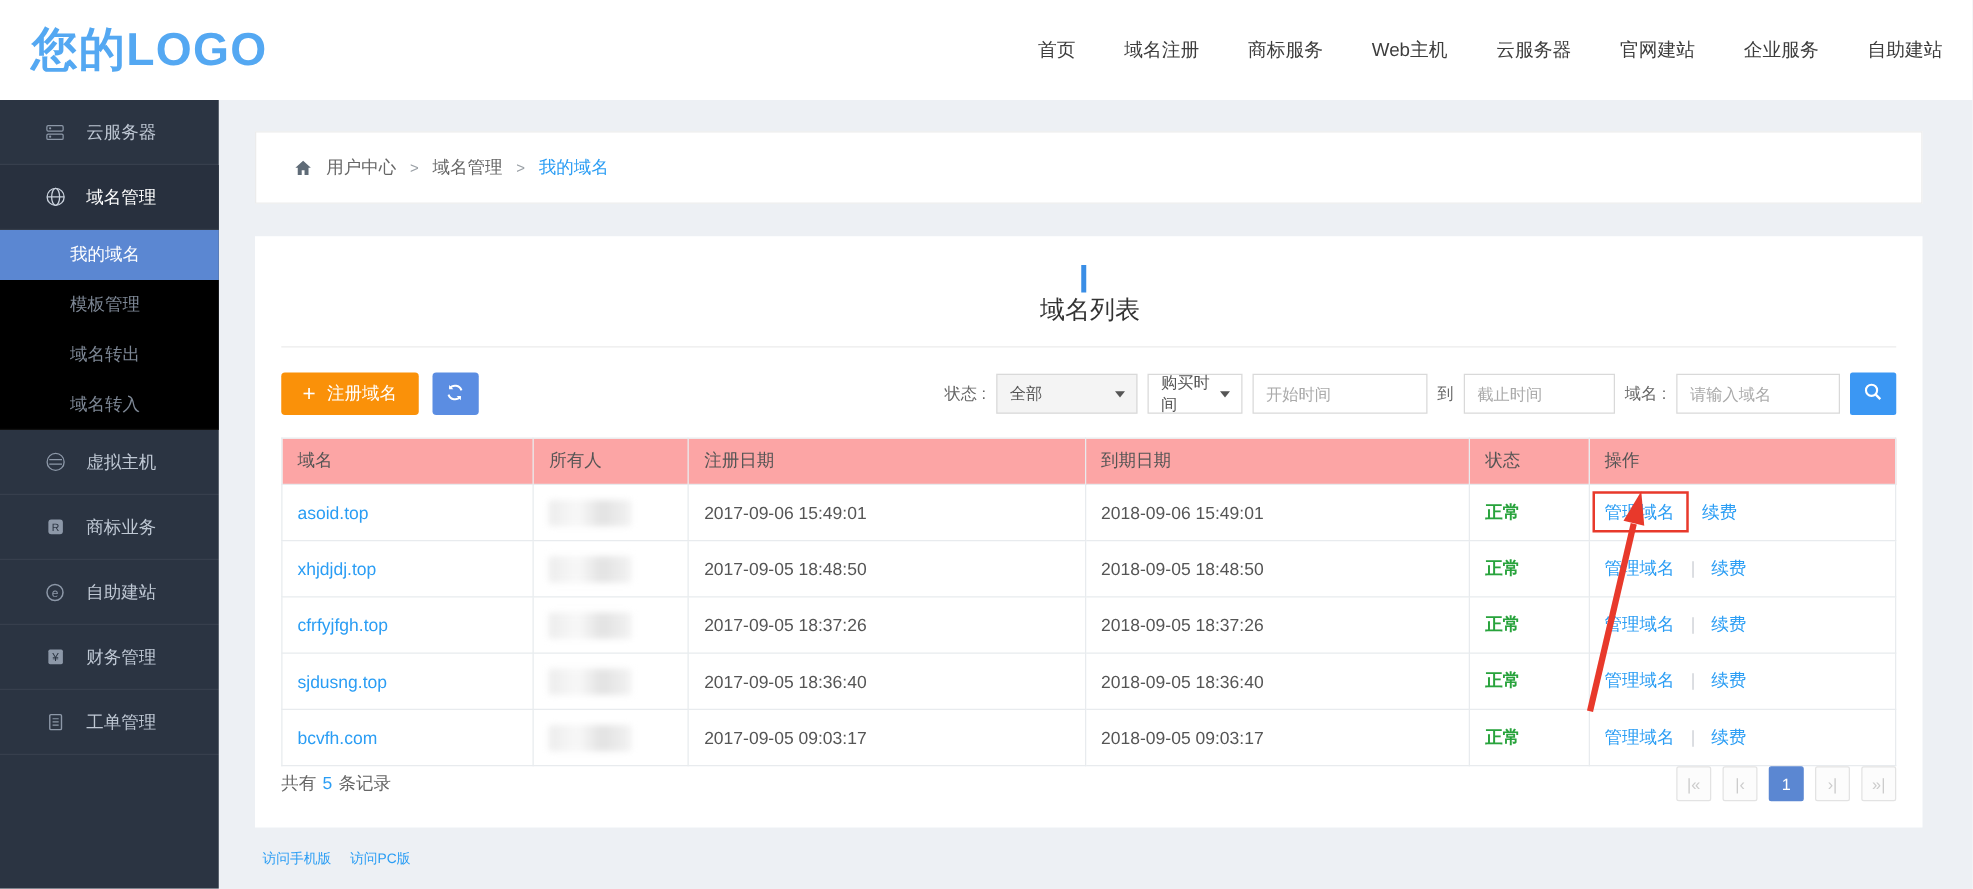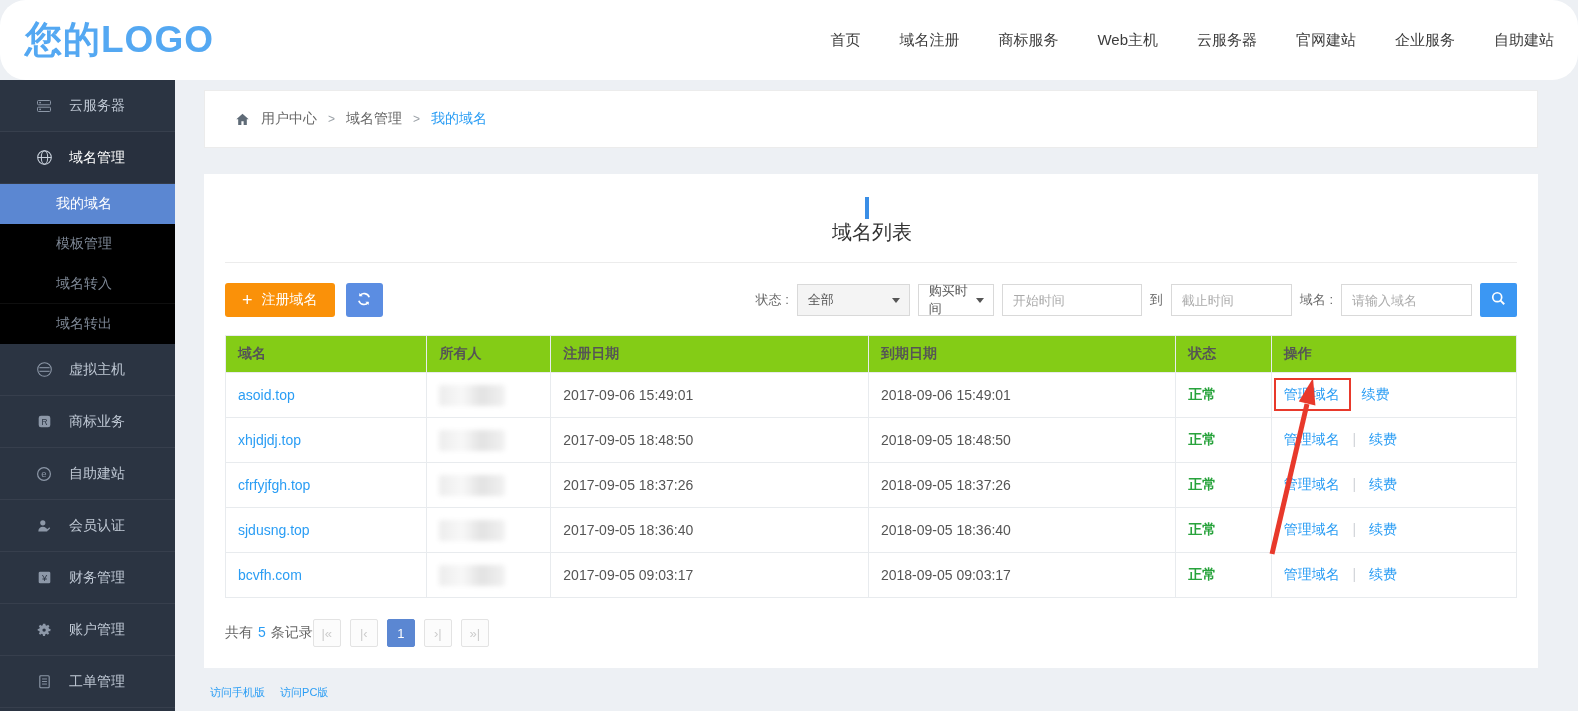--- a/index.html
+++ b/index.html
@@ -2,39 +2,39 @@
 <html><head>
 <meta charset="utf-8">
 <style>
   * { margin:0; padding:0; box-sizing:border-box; }
   html,body { width:1578px; height:711px; overflow:hidden;
     font-family:"Liberation Sans","DejaVu Sans",sans-serif; background:#edf0f4; color:#333; }
   a { text-decoration:none; cursor:pointer; }
 
   
   .top-header { height:80px; background:#fff; display:flex; align-items:center;
-    justify-content:space-between; padding:0 24px 0 25px;border-radius:26px; }
+    justify-content:space-between; padding:0 24px 0 25px; }
   .logo { font-size:37px; font-weight:bold; color:#54a8f2; letter-spacing:1px; }
   .top-nav { display:flex; align-items:flex-start; gap:39px; font-size:15px; color:#3d3d3d; }
   .top-nav a { color:#3d3d3d; }
 
   
   .layout { display:flex; height:631px; }
   .sidebar { width:175px; background:#2b3442; flex:0 0 175px; }
   .side-item { height:52px; display:flex; align-items:center; gap:16px; padding-left:35px;
     font-size:14px; color:#bfc8d4; border-bottom:1px solid rgba(255,255,255,0.06); cursor:pointer; }
   .side-item .ficon { width:18px; display:flex; justify-content:center; color:#8d98a8; }
   .side-item.section-open { background:#28303e; color:#fff; }
   .side-item.section-open .ficon { color:#c9d1dc; }
   .side-sub { height:40px; display:flex; align-items:center; padding-left:56px;
     font-size:14px; color:#7e8896; cursor:pointer; background:#000000; }
   .side-sub.active { background:#5b87d2; color:#fff; }
   .side-sub.last { border-bottom:1px solid rgba(255,255,255,0.06); }
 
-  .content { flex:1; padding:10px 40px 0 29px; }
+  .content { flex:1; padding:25px 40px 0 29px; }
 
   
   .breadcrumb { height:58px; background:#fff; border:1px solid #ececec; display:flex;
     align-items:center; gap:11px; padding:0 30px; font-size:14px; color:#666; }
   .breadcrumb .sep { color:#9aa0a6; font-size:12px; }
   .breadcrumb .current { color:#2a9df4; }
   .home-ico { display:flex; color:#5f6b77; }
 
   
   .panel { margin-top:26px; background:#fff; padding:21px; min-height:466px; position:relative; }
@@ -62,34 +62,34 @@
   .txt::placeholder { color:#aaa; }
   .txt.start { width:140px; }
   .txt.end { width:121px; }
   .txt.dom { width:131px; }
   .btn-search { width:37px; height:34px; background:#3b97f3; border:none; border-radius:2px;
     display:flex; align-items:center; justify-content:center; cursor:pointer; }
 
   
   table { width:100%; border-collapse:collapse; margin-top:18px; font-size:14px; color:#555; }
   th,td { border:1px solid #e8ebee; text-align:left; padding:0 12px; }
-  th { background:#84cc16; height:37px; font-weight:bold; color:#555; }
+  th { background:#fca5a5; height:37px; font-weight:normal; color:#555; }
   td { height:45px; }
   td a.dlink { color:#2a9df4; }
   .owner-blur { width:66px; height:21px; border-radius:2px; filter:blur(2.5px);
     background:linear-gradient(90deg,#ececec,#f8f8f8 35%,#e2e2e2 65%,#f2f2f2); }
   .status-ok { color:#28a33c;font-weight:bold; }
   .act a { color:#2a9df4; }
   .act .asep { color:#d0d3d8; margin:0 9px; }
   .red-box { position:relative; display:inline-block; }
   .red-box::after { content:""; position:absolute; left:-10px; right:-11px; top:-8px; bottom:-7px;
     border:2px solid #e8392b; pointer-events:none; }
 
   
-  .summary-row { margin-top:21px; display:flex; align-items:center; justify-content:flex-start;
+  .summary-row { display:flex; align-items:center; justify-content:space-between;
     font-size:14px; color:#666; }
   .count { color:#2a9df4; margin:0 5px; }
   .pager { display:flex; gap:9px; }
   .page-btn { width:28px; height:28px; border:1px solid #e3e3e3; background:#fcfcfc; color:#ccc;
     display:flex; align-items:center; justify-content:center; font-size:13px; border-radius:2px;
     cursor:pointer; }
   .page-btn.active { background:#5b87d2; border-color:#5b87d2; color:#fff; }
 
   
   .site-footer { margin-top:17px; font-size:11px; }
@@ -139,25 +139,25 @@
           </svg>
       </span>
       <span>域名管理</span>
     </div>
     <div class="side-sub active">
       <span>我的域名</span>
     </div>
     <div class="side-sub">
       <span>模板管理</span>
     </div>
+    <div class="side-sub">
+      <span>域名转出</span>
+    </div>
     <div class="side-sub last">
       <span>域名转入</span>
-    </div>
-    <div class="side-sub">
-      <span>域名转出</span>
     </div>
     <div class="side-item">
       <span class="ficon">
         <svg width="17" height="17" viewBox="0 0 16 16">
             <circle cx="8" cy="8" r="6.4" fill="none" stroke="currentColor"></circle>
             <line x1="3.2" y1="6.3" x2="12.8" y2="6.3" stroke="currentColor"></line>
             <line x1="3.2" y1="9.7" x2="12.8" y2="9.7" stroke="currentColor"></line>
           </svg>
       </span>
       <span>虚拟主机</span>
@@ -175,45 +175,26 @@
       <span class="ficon">
         <svg width="16" height="16" viewBox="0 0 16 16">
             <circle cx="8" cy="8" r="6.4" fill="none" stroke="currentColor" stroke-width="1.2"></circle>
             <text x="8" y="11.4" font-size="9.5" text-anchor="middle" fill="currentColor" font-family="sans-serif">e</text>
           </svg>
       </span>
       <span>自助建站</span>
     </div>
     <div class="side-item">
       <span class="ficon">
-        <svg width="16" height="16" viewBox="0 0 16 16">
-            <circle cx="6.8" cy="4.8" r="2.6" fill="currentColor"></circle>
-            <path d="M2.3 13.5c0-3 2-4.7 4.5-4.7s4.5 1.7 4.5 4.7z" fill="currentColor"></path>
-            <path d="M10.3 10.8l1.3 1.3 2.1-2.3" fill="none" stroke="currentColor" stroke-width="1.3"></path>
-          </svg>
-      </span>
-      <span>会员认证</span>
-    </div>
-    <div class="side-item">
-      <span class="ficon">
         <svg width="15" height="15" viewBox="0 0 16 16">
             <rect x="1.8" y="1.8" width="12.4" height="12.4" rx="1.5" fill="currentColor"></rect>
             <text x="8" y="11.8" font-size="10" text-anchor="middle" fill="#2b3442" font-family="sans-serif">¥</text>
           </svg>
       </span>
       <span>财务管理</span>
-    </div>
-    <div class="side-item">
-      <span class="ficon">
-        <svg width="16" height="16" viewBox="0 0 16 16">
-            <path fill="currentColor" d="M14.3 9.2l-1.6-.3a4.8 4.8 0 0 1-.5 1.2l1 1.3-1.4 1.4-1.3-1a4.8 4.8 0 0 1-1.2.5l-.3 1.6H7l-.3-1.6a4.8 4.8 0 0 1-1.2-.5l-1.3 1-1.4-1.4 1-1.3a4.8 4.8 0 0 1-.5-1.2l-1.6-.3V7l1.6-.3c.1-.4.3-.8.5-1.2l-1-1.3 1.4-1.4 1.3 1c.4-.2.8-.4 1.2-.5L7 1.7h2.3l.3 1.6c.4.1.8.3 1.2.5l1.3-1 1.4 1.4-1 1.3c.2.4.4.8.5 1.2l1.6.3z"></path>
-            <circle cx="8.1" cy="8.1" r="1.7" fill="#2b3442"></circle>
-          </svg>
-      </span>
-      <span>账户管理</span>
     </div>
     <div class="side-item">
       <span class="ficon">
         <svg width="15" height="15" viewBox="0 0 16 16">
             <rect x="3" y="1.8" width="10" height="12.8" rx="1" fill="none" stroke="currentColor" stroke-width="1.2"></rect>
             <line x1="5.4" y1="5.3" x2="10.6" y2="5.3" stroke="currentColor"></line>
             <line x1="5.4" y1="8" x2="10.6" y2="8" stroke="currentColor"></line>
             <line x1="5.4" y1="10.7" x2="10.6" y2="10.7" stroke="currentColor"></line>
           </svg>
       </span>

